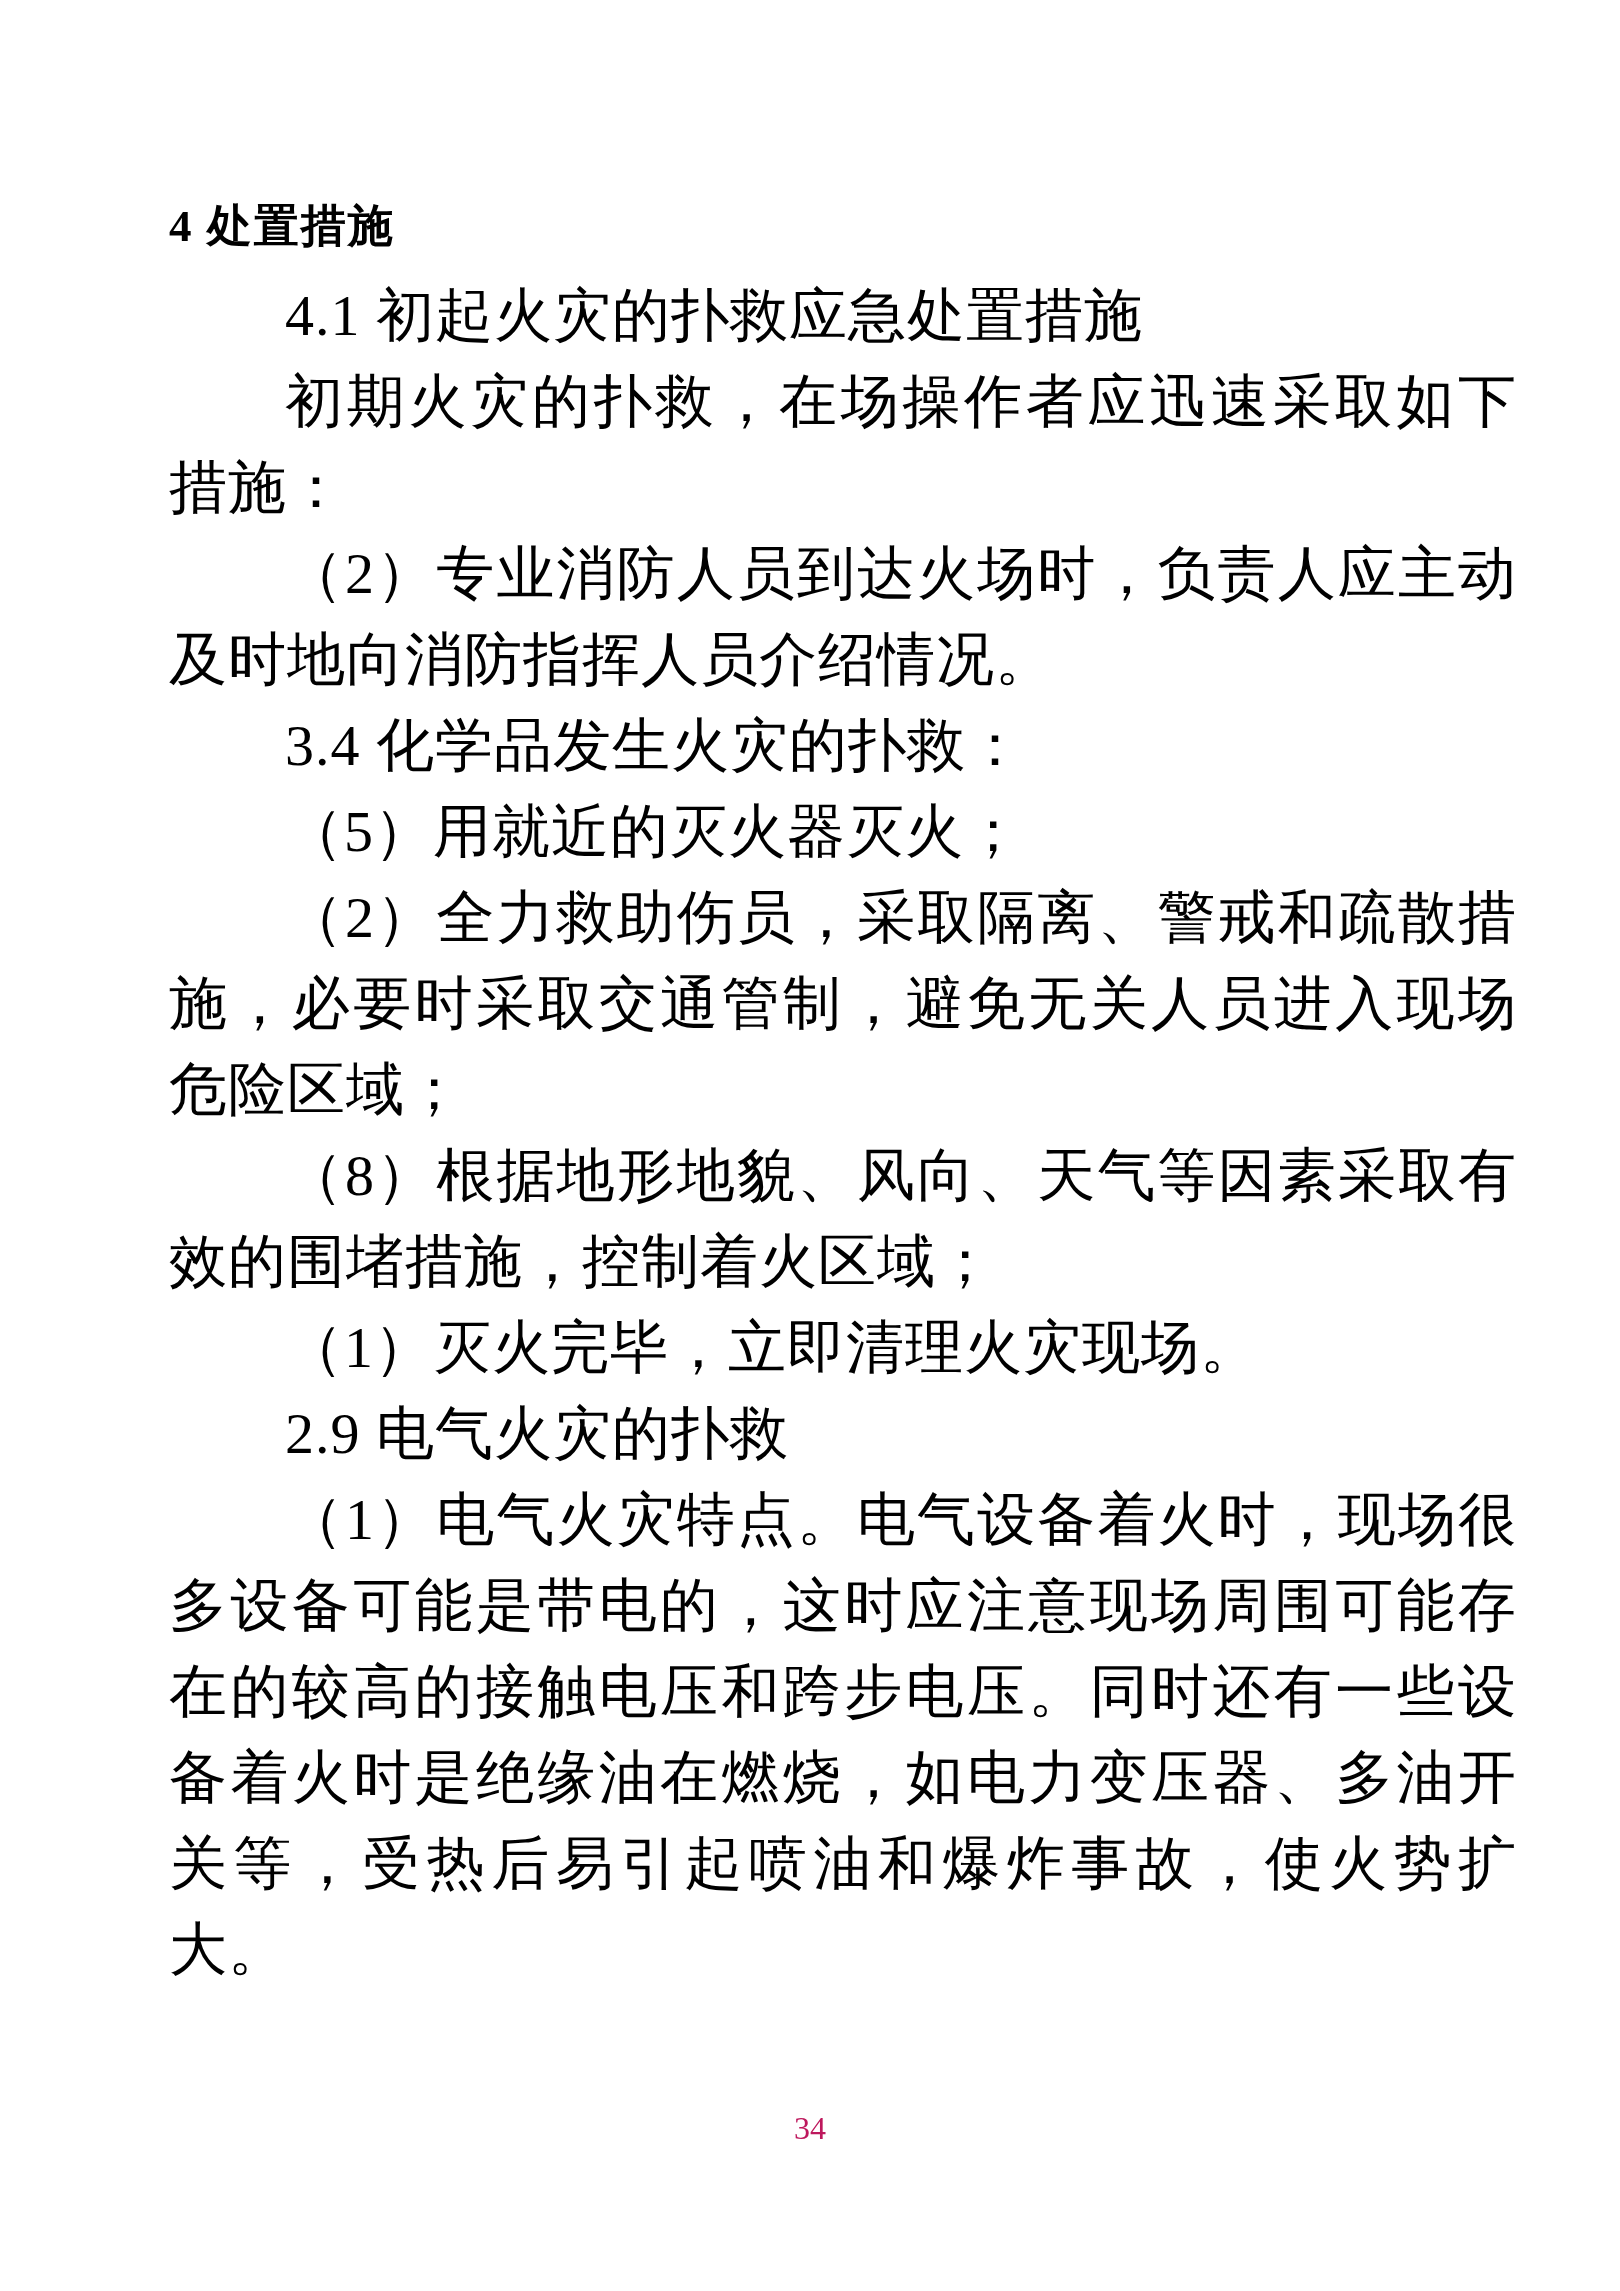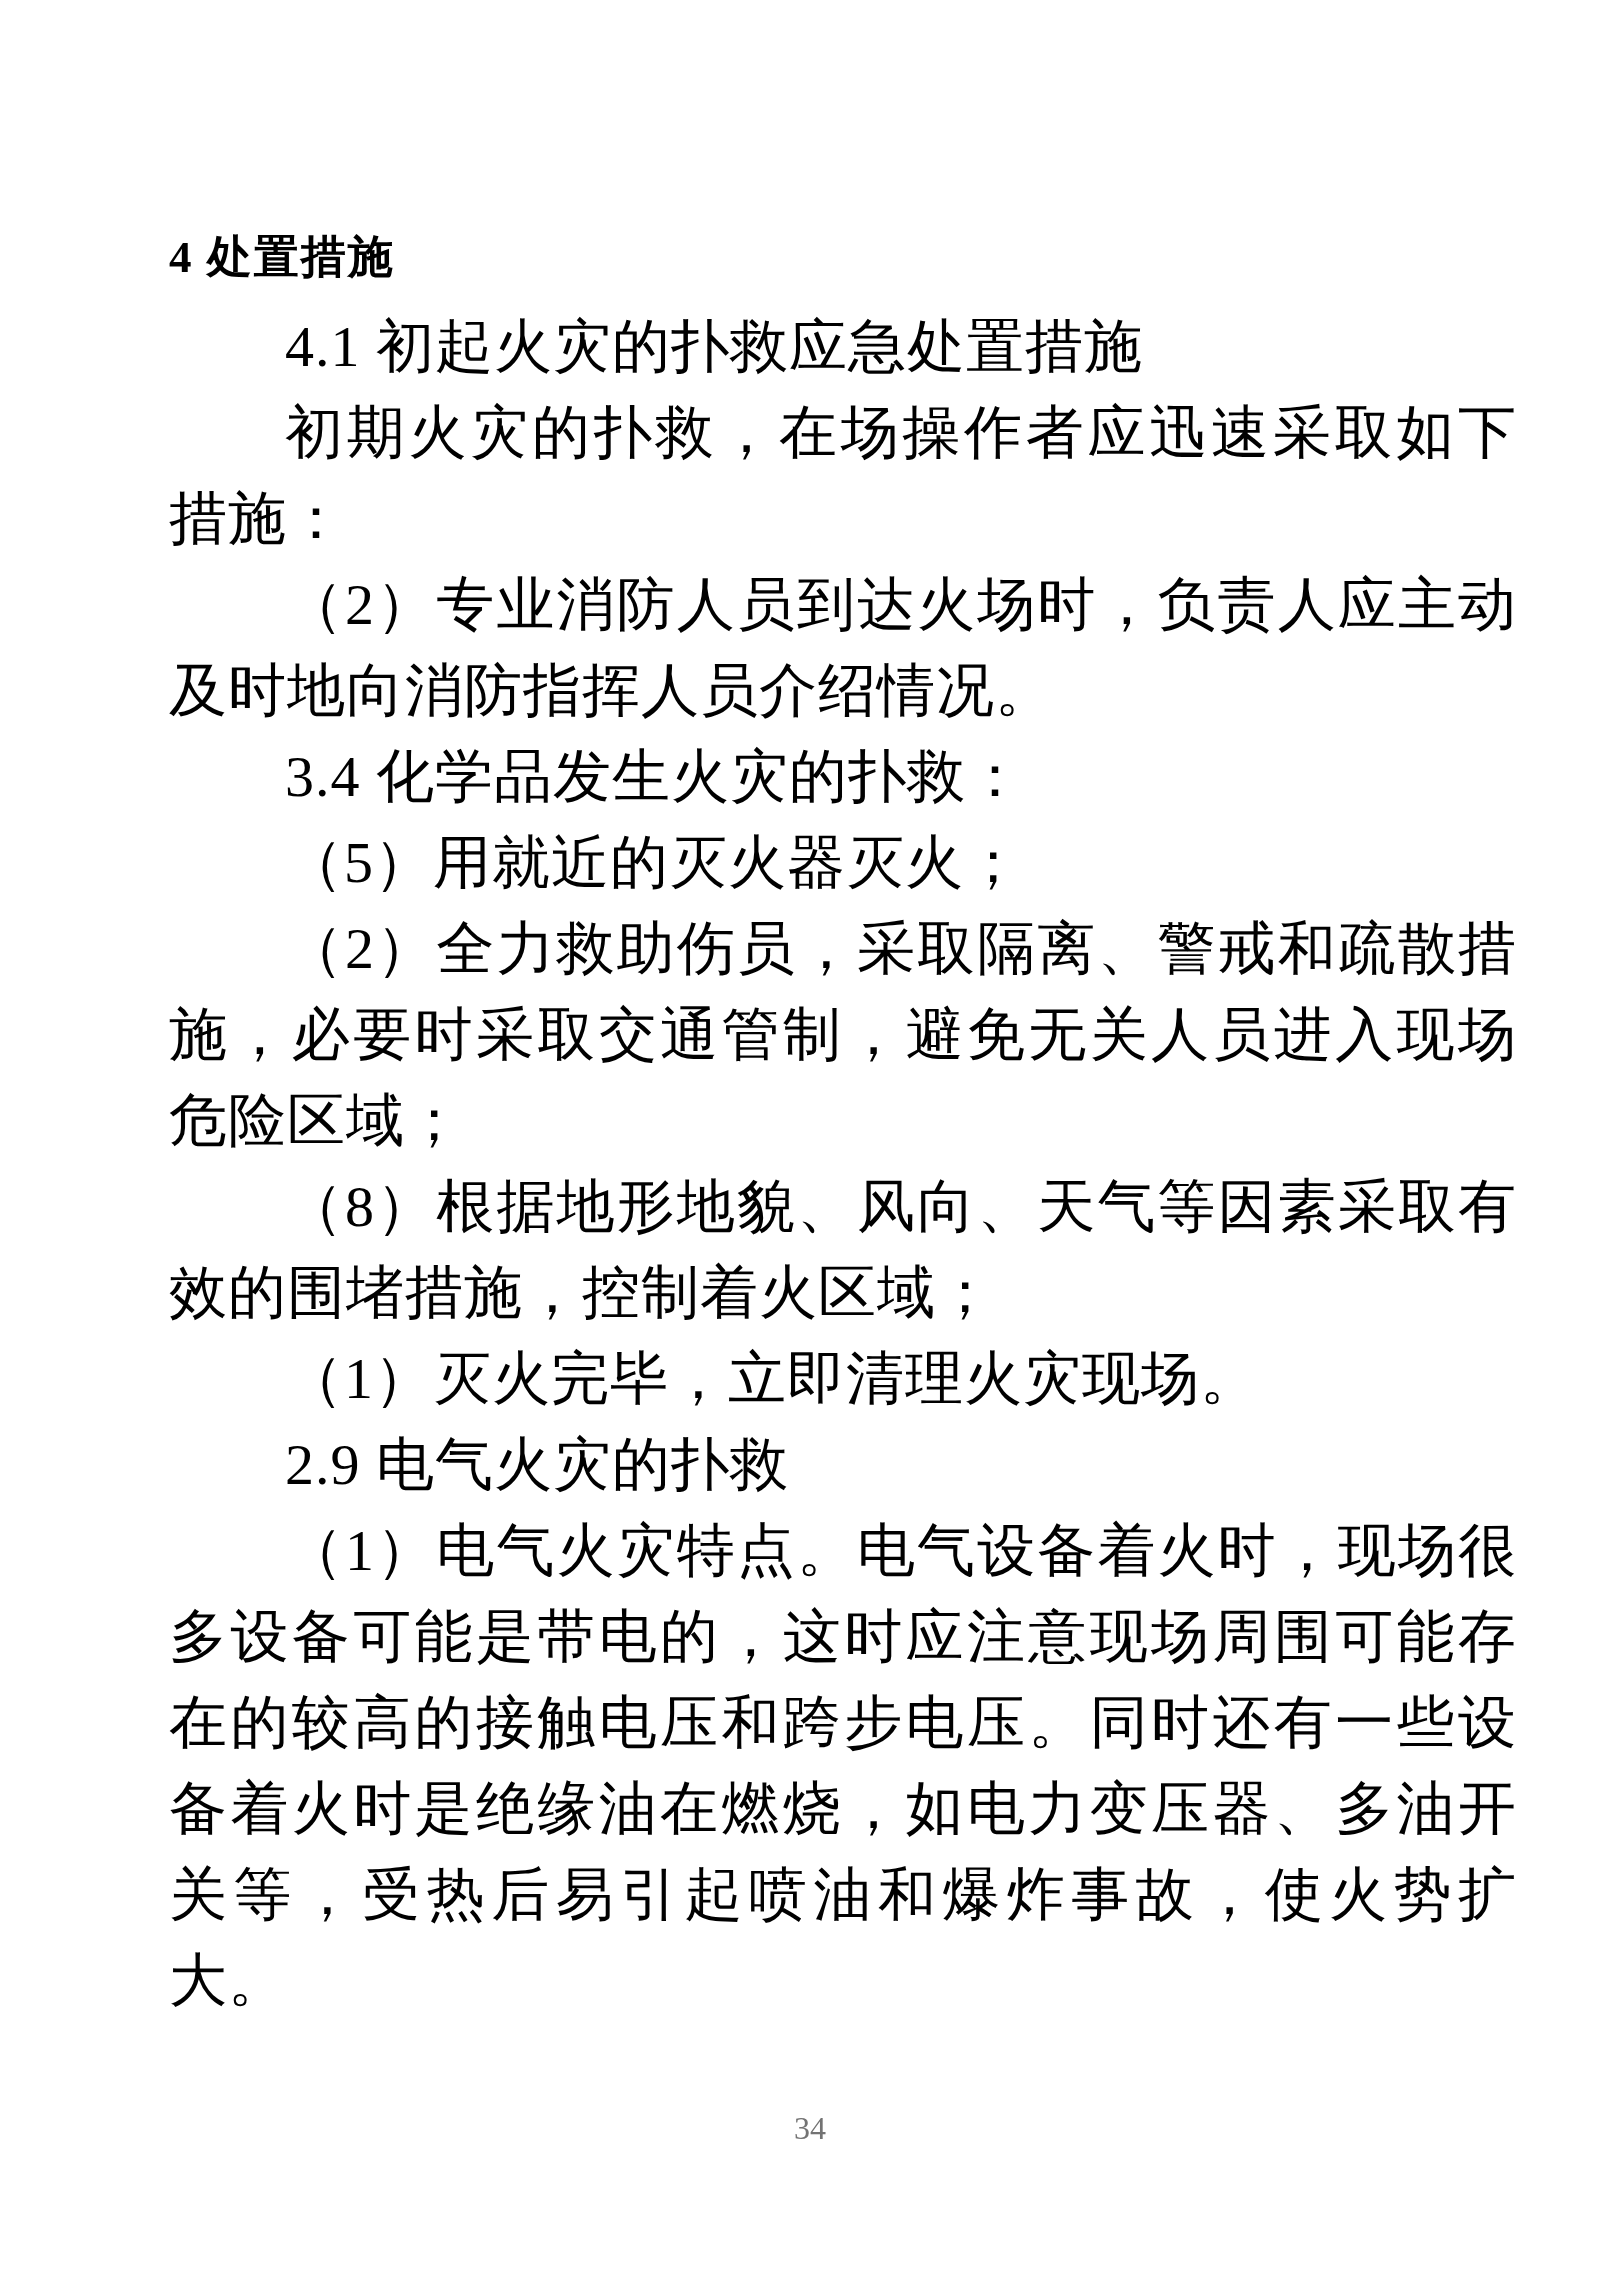--- a/index.html
+++ b/index.html
@@ -12,21 +12,20 @@
     width: 1620px;
     height: 2292px;
     background: #ffffff;
     color: #000000;
     font-family: "Liberation Serif", "DejaVu Serif", serif;
     overflow: hidden;
     box-sizing: border-box;
   }
   .content {
     padding: 196px 103px 0 169px;
-    margin-top: 31px;
   }
   .doc-heading {
     font-size: 45px;
     font-weight: bold;
     line-height: 61px;
     margin: 0 0 15.7px 0;
     letter-spacing: 2px;
   }
   .para {
     font-size: 58px;
@@ -37,21 +36,21 @@
     letter-spacing: 1px;
   }
   .page-number {
     position: absolute;
     left: 0;
     right: 0;
     top: 2109px;
     text-align: center;
     font-size: 32px;
     line-height: 39px;
-    color: #737373;
+    color: #be185d;
   }
 </style>
 </head>
 <body>
 
 <div class="page">
   <div class="content">
     <h1 class="doc-heading">4 处置措施</h1>
 
     <p class="para">4.1 初起火灾的扑救应急处置措施</p>

